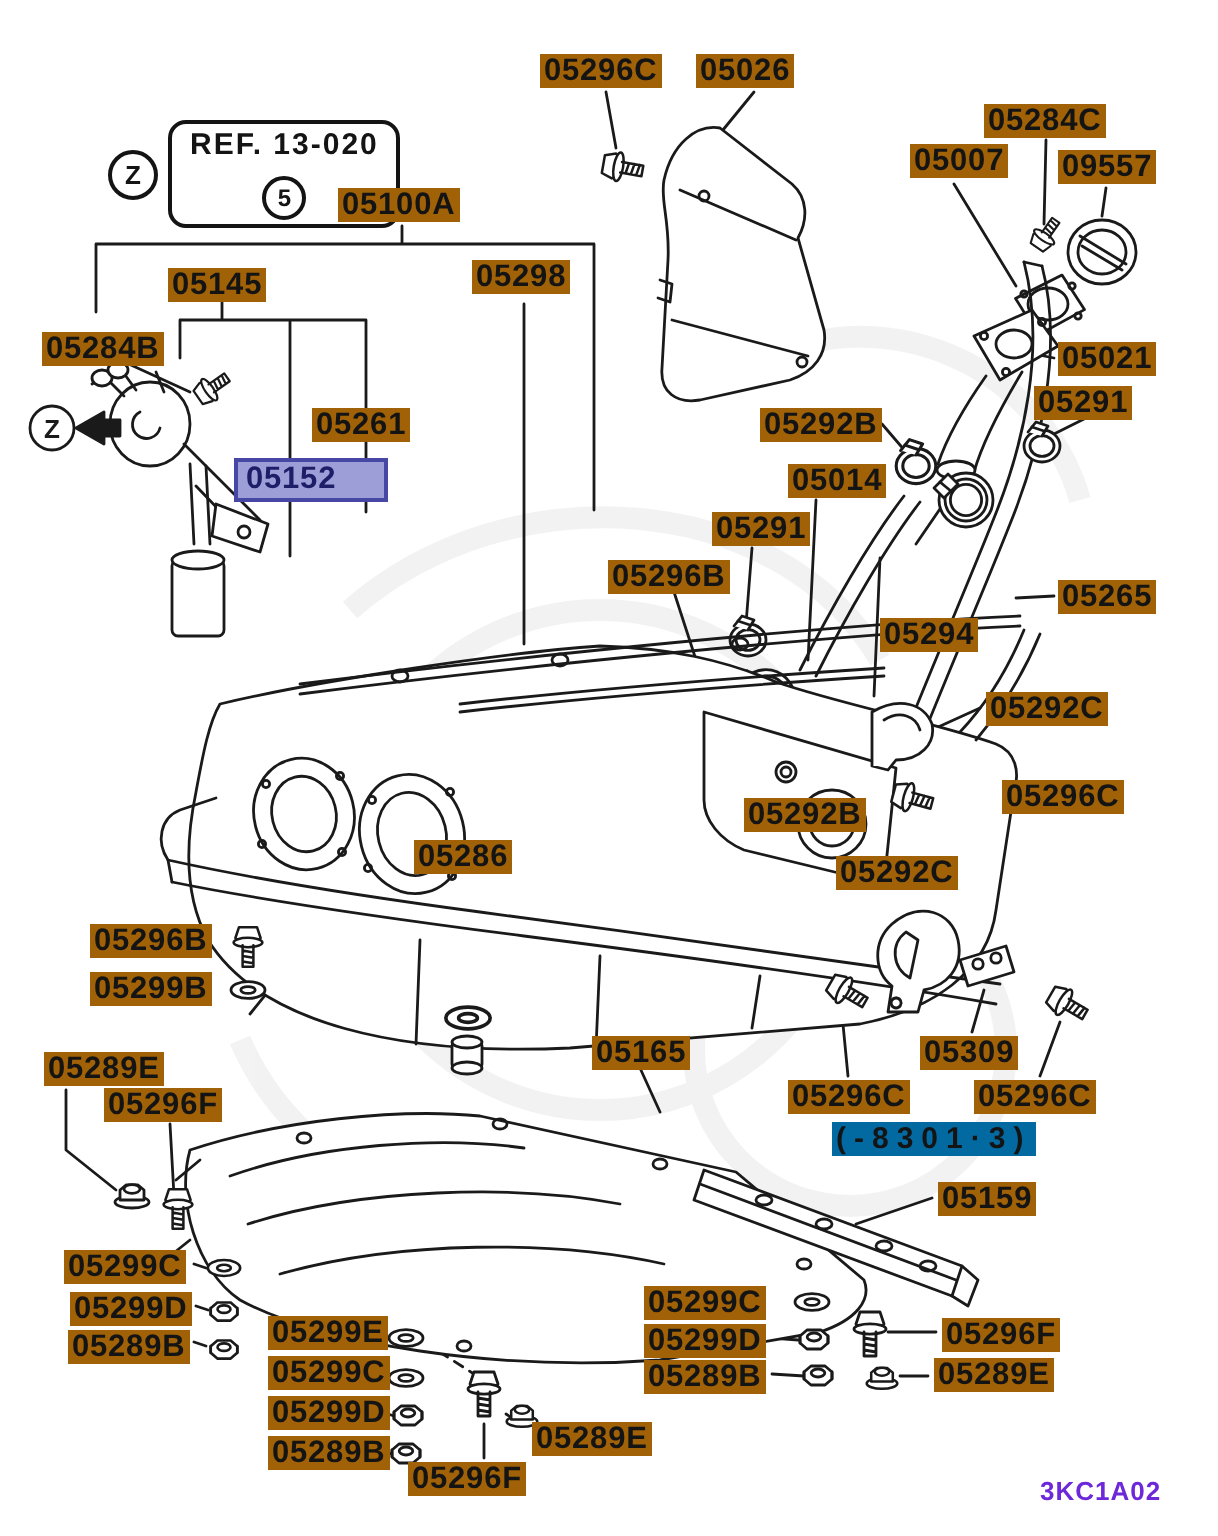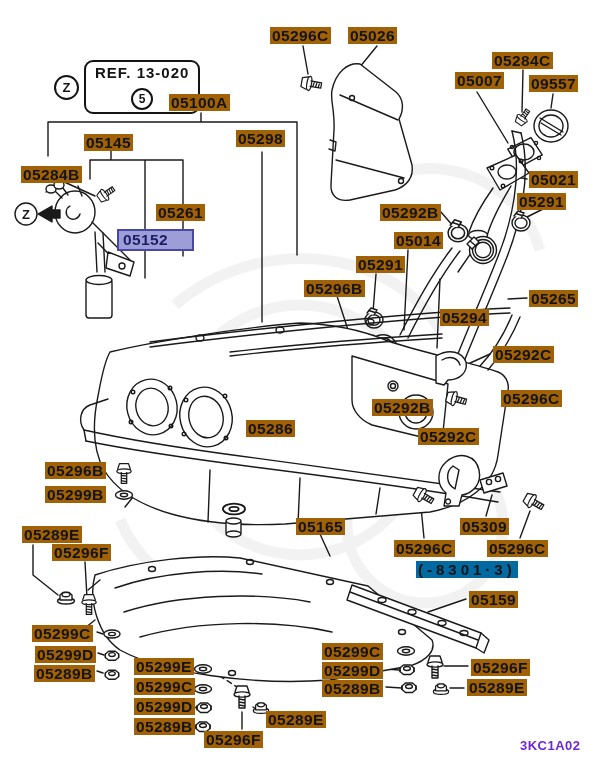--- a/index.html
+++ b/index.html
@@ -309,21 +309,21 @@
       <div class="plabel" style="left: 394px; top: 232px;">05014</div>
       <div class="plabel hl" style="left: 117px; top: 229px;">05152</div>
       <div class="plabel" style="left: 356px; top: 256px;">05291</div>
       <div class="plabel" style="left: 440px; top: 261px; margin-top: 48px;">05294</div>
       <div class="plabel" style="left: 304px; top: 280px;">05296B</div>
       <div class="plabel" style="left: 529px; top: 290px;">05265</div>
       <div class="plabel" style="left: 493px; top: 346px;">05292C</div>
       <div class="plabel" style="left: 501px; top: 390px;">05296C</div>
       <div class="plabel" style="left: 372px; top: 399px;">05292B</div>
       <div class="plabel" style="left: 418px; top: 428px;">05292C</div>
-      <div class="plabel" style="left: 207px; top: 420px; margin-left: 39px;">05286</div>
+      <div class="plabel" style="left: 207px; top: 420px;">05286</div>
       <div class="plabel" style="left: 45px; top: 462px;">05296B</div>
       <div class="plabel" style="left: 45px; top: 486px;">05299B</div>
       <div class="plabel" style="left: 22px; top: 526px;">05289E</div>
       <div class="plabel" style="left: 52px; top: 544px;">05296F</div>
       <div class="plabel" style="left: 296px; top: 518px;">05165</div>
       <div class="plabel" style="left: 460px; top: 518px;">05309</div>
       <div class="plabel" style="left: 394px; top: 540px;">05296C</div>
       <div class="plabel" style="left: 487px; top: 540px;">05296C</div>
       <div class="plabel" style="left: 469px; top: 591px;">05159</div>
       <div class="plabel" style="left: 32px; top: 625px;">05299C</div>

